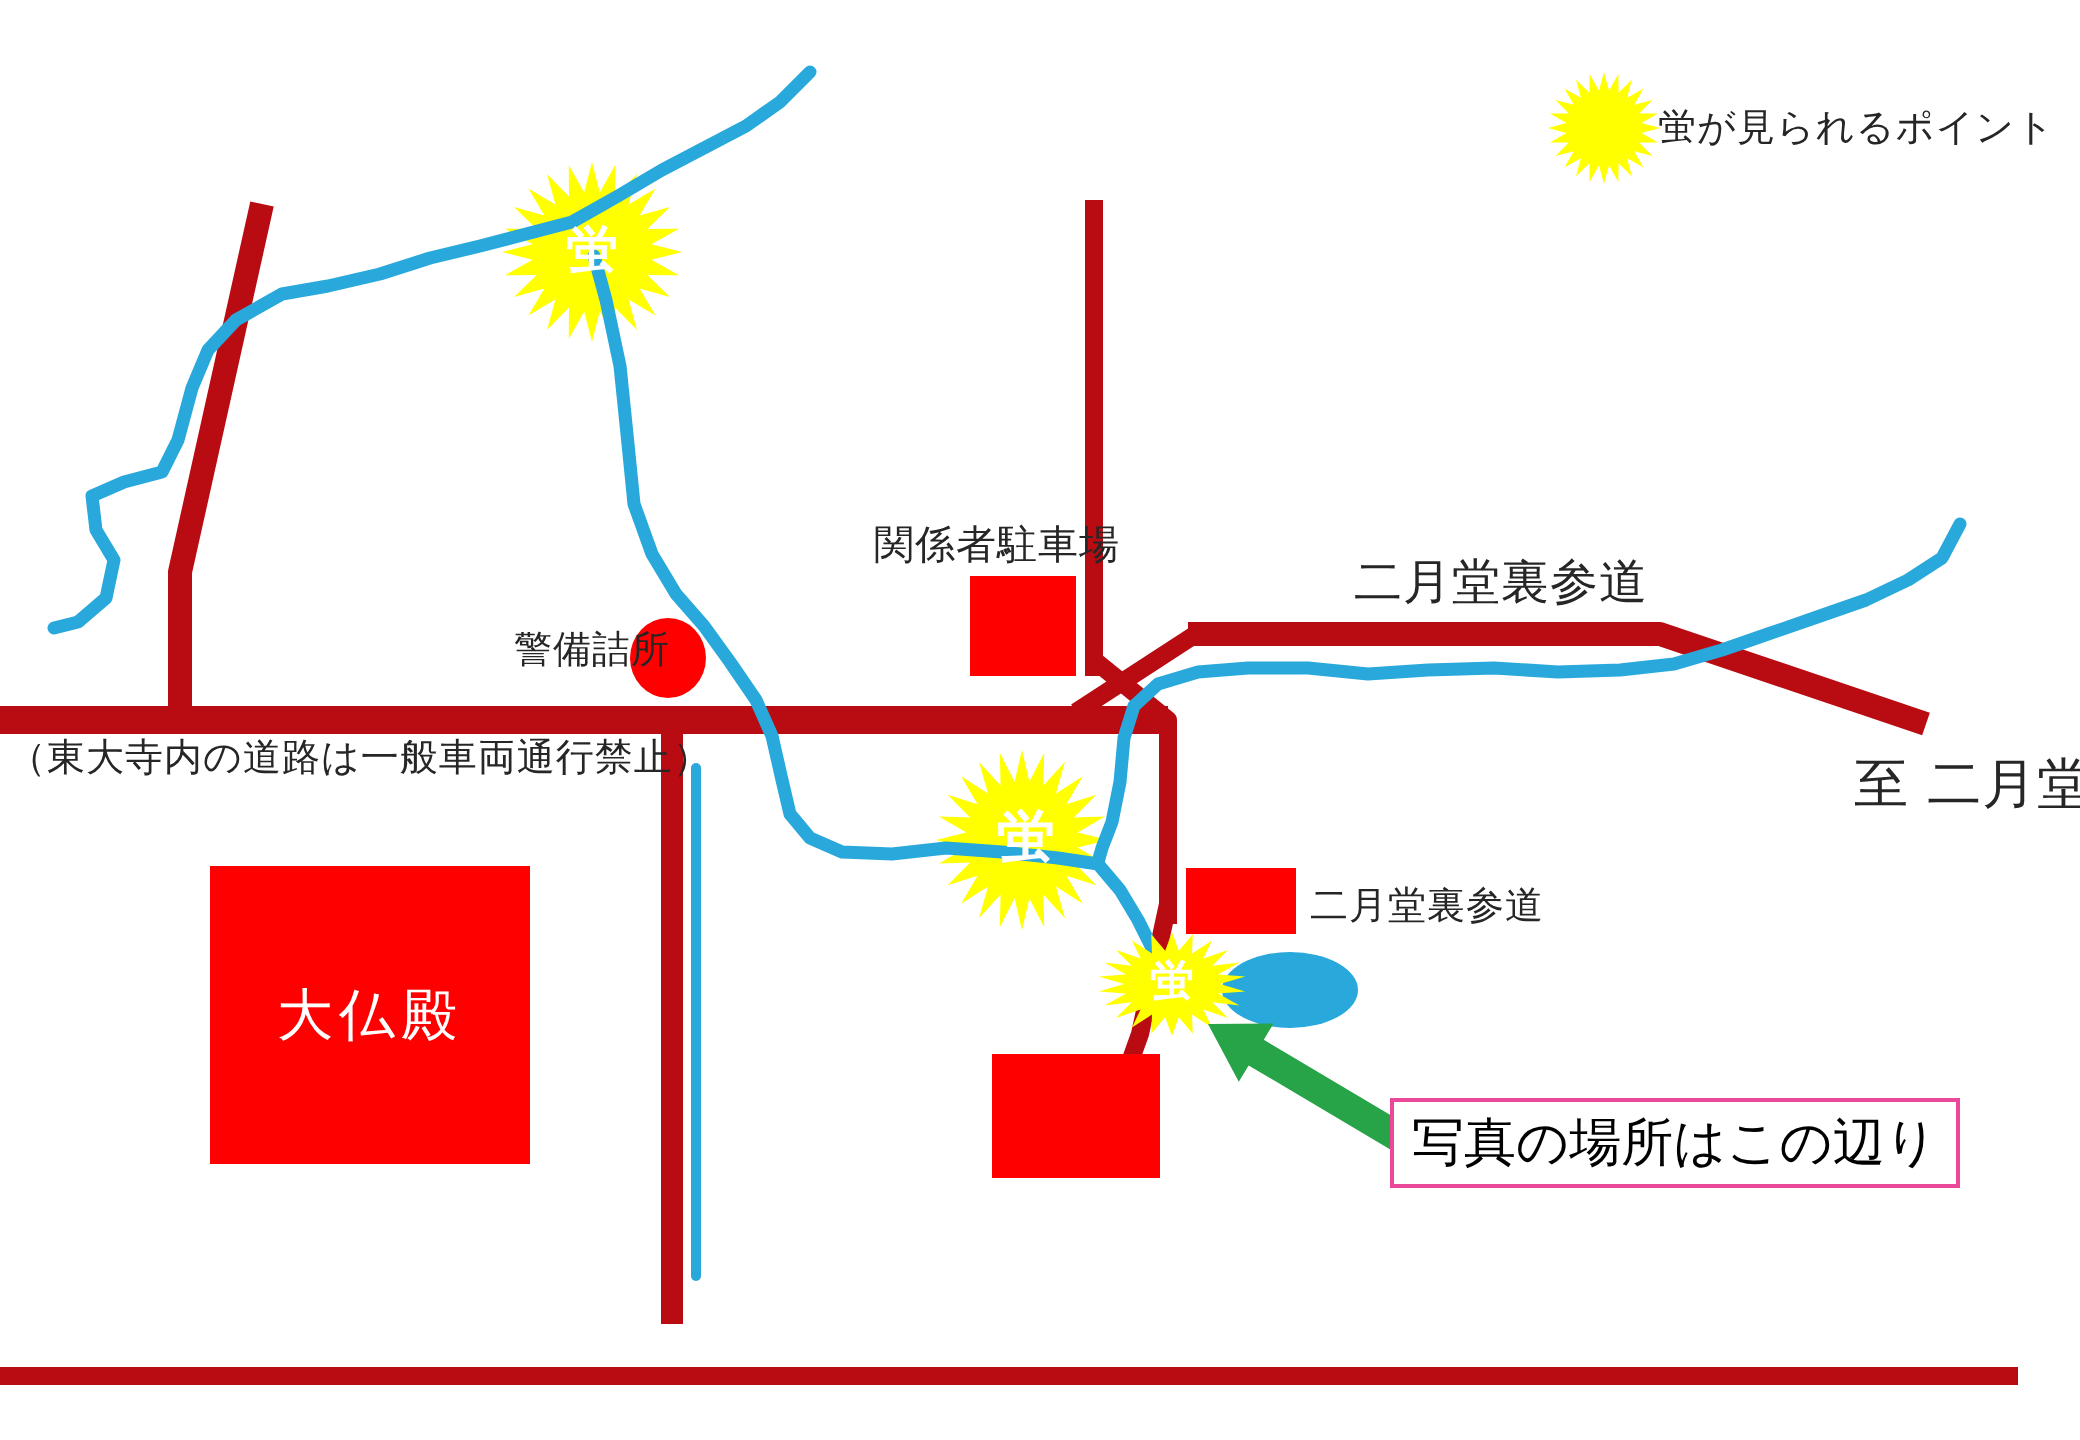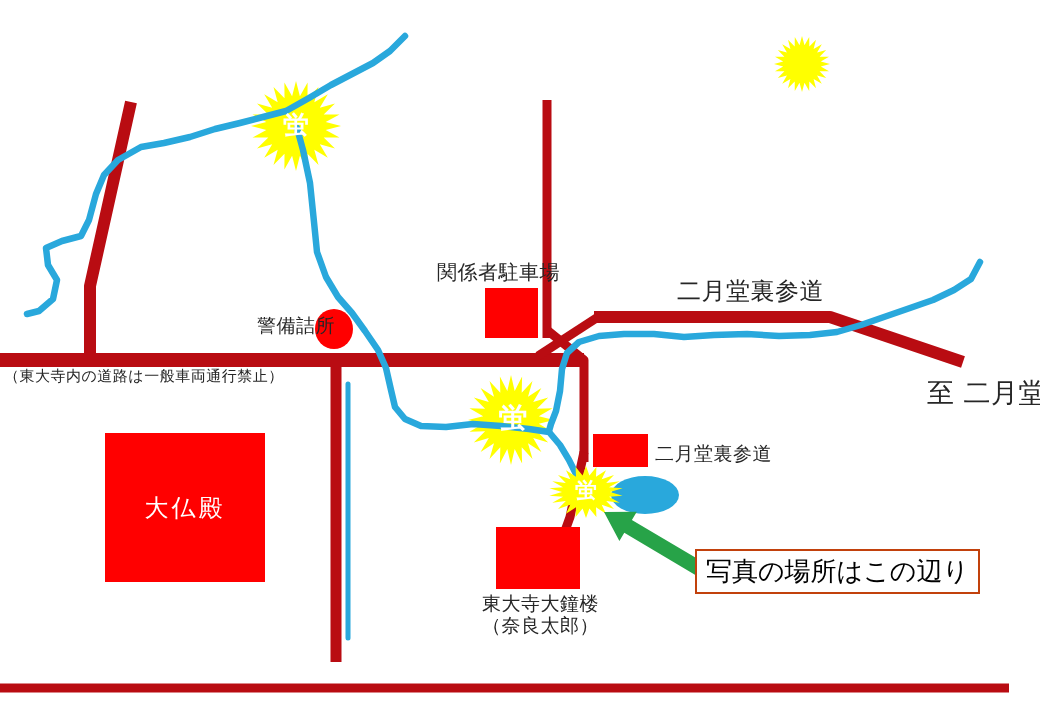--- a/index.html
+++ b/index.html
@@ -7,24 +7,24 @@
   #map{position:relative;width:1040px;height:720px;overflow:hidden;background:#fff}
   #map svg{position:absolute;left:0;top:0}
   .road{fill:none;stroke:var(--road,#B90C12);stroke-linecap:butt;stroke-linejoin:round}
   .stream{fill:none;stroke:var(--stream,#29A8DC);stroke-linecap:round;stroke-linejoin:round}
   .building{fill:var(--building,#FF0000)}
   .star{fill:var(--firefly,#FFFF00)}
   .pond{fill:var(--stream,#29A8DC)}
   .arrow{fill:var(--arrow,#27A348)}
   .lbl{position:absolute;color:var(--ink,#262626);font-size:19px;line-height:1.18;white-space:nowrap;letter-spacing:.5px}
   .firefly-char{position:absolute;color:#fff;font-weight:600;transform:translate(-50%,-54%);white-space:nowrap}
-  .photo-box{position:absolute;left:695px;top:549px;width:281px;height:41px;border:2px solid #c2410c;
+  .photo-box{position:absolute;left:695px;top:549px;width:281px;height:41px;border:2px solid #ec4899;
     background:#fff;display:flex;align-items:center;justify-content:center;font-size:26px;color:#000;white-space:nowrap}
   .daibutsuden-label{position:absolute;left:105px;top:433px;width:160px;height:149px;display:flex;
-    align-items:center;justify-content:center;color:#fff;font-size:24px;letter-spacing:3px;white-space:nowrap}
+    align-items:center;justify-content:center;color:#fff;font-size:28px;letter-spacing:3px;white-space:nowrap}
 </style>
 </head>
 <body>
 
 <div id="map">
   <svg width="1040" height="720" viewBox="0 0 1040 720">
 
     <path class="road" stroke-width="14" d="M 0 360 H 584"></path>
     <path class="road" stroke-width="12" d="M 131 102 L 90 286 L 90 367"></path>
     <path class="road" stroke-width="9" d="M 547 100 V 338"></path>
@@ -54,27 +54,24 @@
 
     <polygon class="star" points="586.0,466.1 589.4,475.4 596.4,467.1 596.0,476.7 606.0,470.2 601.7,479.3 614.0,475.0 606.2,482.9 619.7,481.2 609.0,487.3 622.6,488.3 610.0,492.0 622.6,495.7 609.0,496.7 619.7,502.8 606.2,501.1 614.0,509.0 601.7,504.7 606.0,513.8 596.0,507.3 596.4,516.9 589.4,508.6 586.0,517.9 582.6,508.6 575.6,516.9 576.0,507.3 566.0,513.8 570.3,504.7 558.0,509.0 565.8,501.1 552.3,502.8 563.0,496.7 549.4,495.7 562.0,492.0 549.4,488.3 563.0,487.3 552.3,481.2 565.8,482.9 558.0,475.0 570.3,479.3 566.0,470.2 576.0,476.7 575.6,467.1 582.6,475.4"></polygon>
 
     <polygon class="arrow" points="604,512 636.8,511.7 631.9,519.9 703.8,562.6 696.2,575.4 624.3,532.7 619.4,540.9"></polygon>
   </svg>
 
   <div class="firefly-char" style="left:296px;top:127px;font-size:26px">蛍</div>
   <div class="firefly-char" style="left:513px;top:421px;font-size:29px">蛍</div>
   <div class="firefly-char" style="left:586px;top:492px;font-size:22px">蛍</div>
 
+  <div class="lbl" style="left:829px;top:53px">蛍が見られるポイント</div>
   <div class="lbl" style="left:437px;top:261px;font-size:20px">関係者駐車場</div>
   <div class="lbl" style="left:677px;top:277px;font-size:24px">二月堂裏参道</div>
   <div class="lbl" style="left:257px;top:314px">警備詰所</div>
-  <div class="lbl" style="left:4px;top:368px;font-size:15px">（東大寺内の道路は一般車両通行禁止）</div>
+  <div class="lbl" style="left:4px;top:368px;font-size:19px">（東大寺内の道路は一般車両通行禁止）</div>
   <div class="lbl" style="left:927px;top:377px;font-size:27px">至 二月堂</div>
   <div class="lbl" style="left:655px;top:442px">二月堂裏参道</div>
-  <div class="lbl" style="left:482px;top:592px">
-    <div>東大寺大鐘楼</div>
-    <div>（奈良太郎）</div>
-  </div>
   <div class="daibutsuden-label">大仏殿</div>
   <div class="photo-box">
     <span>写真の場所はこの辺り</span>
   </div>
 </div>
 
 </body></html>

